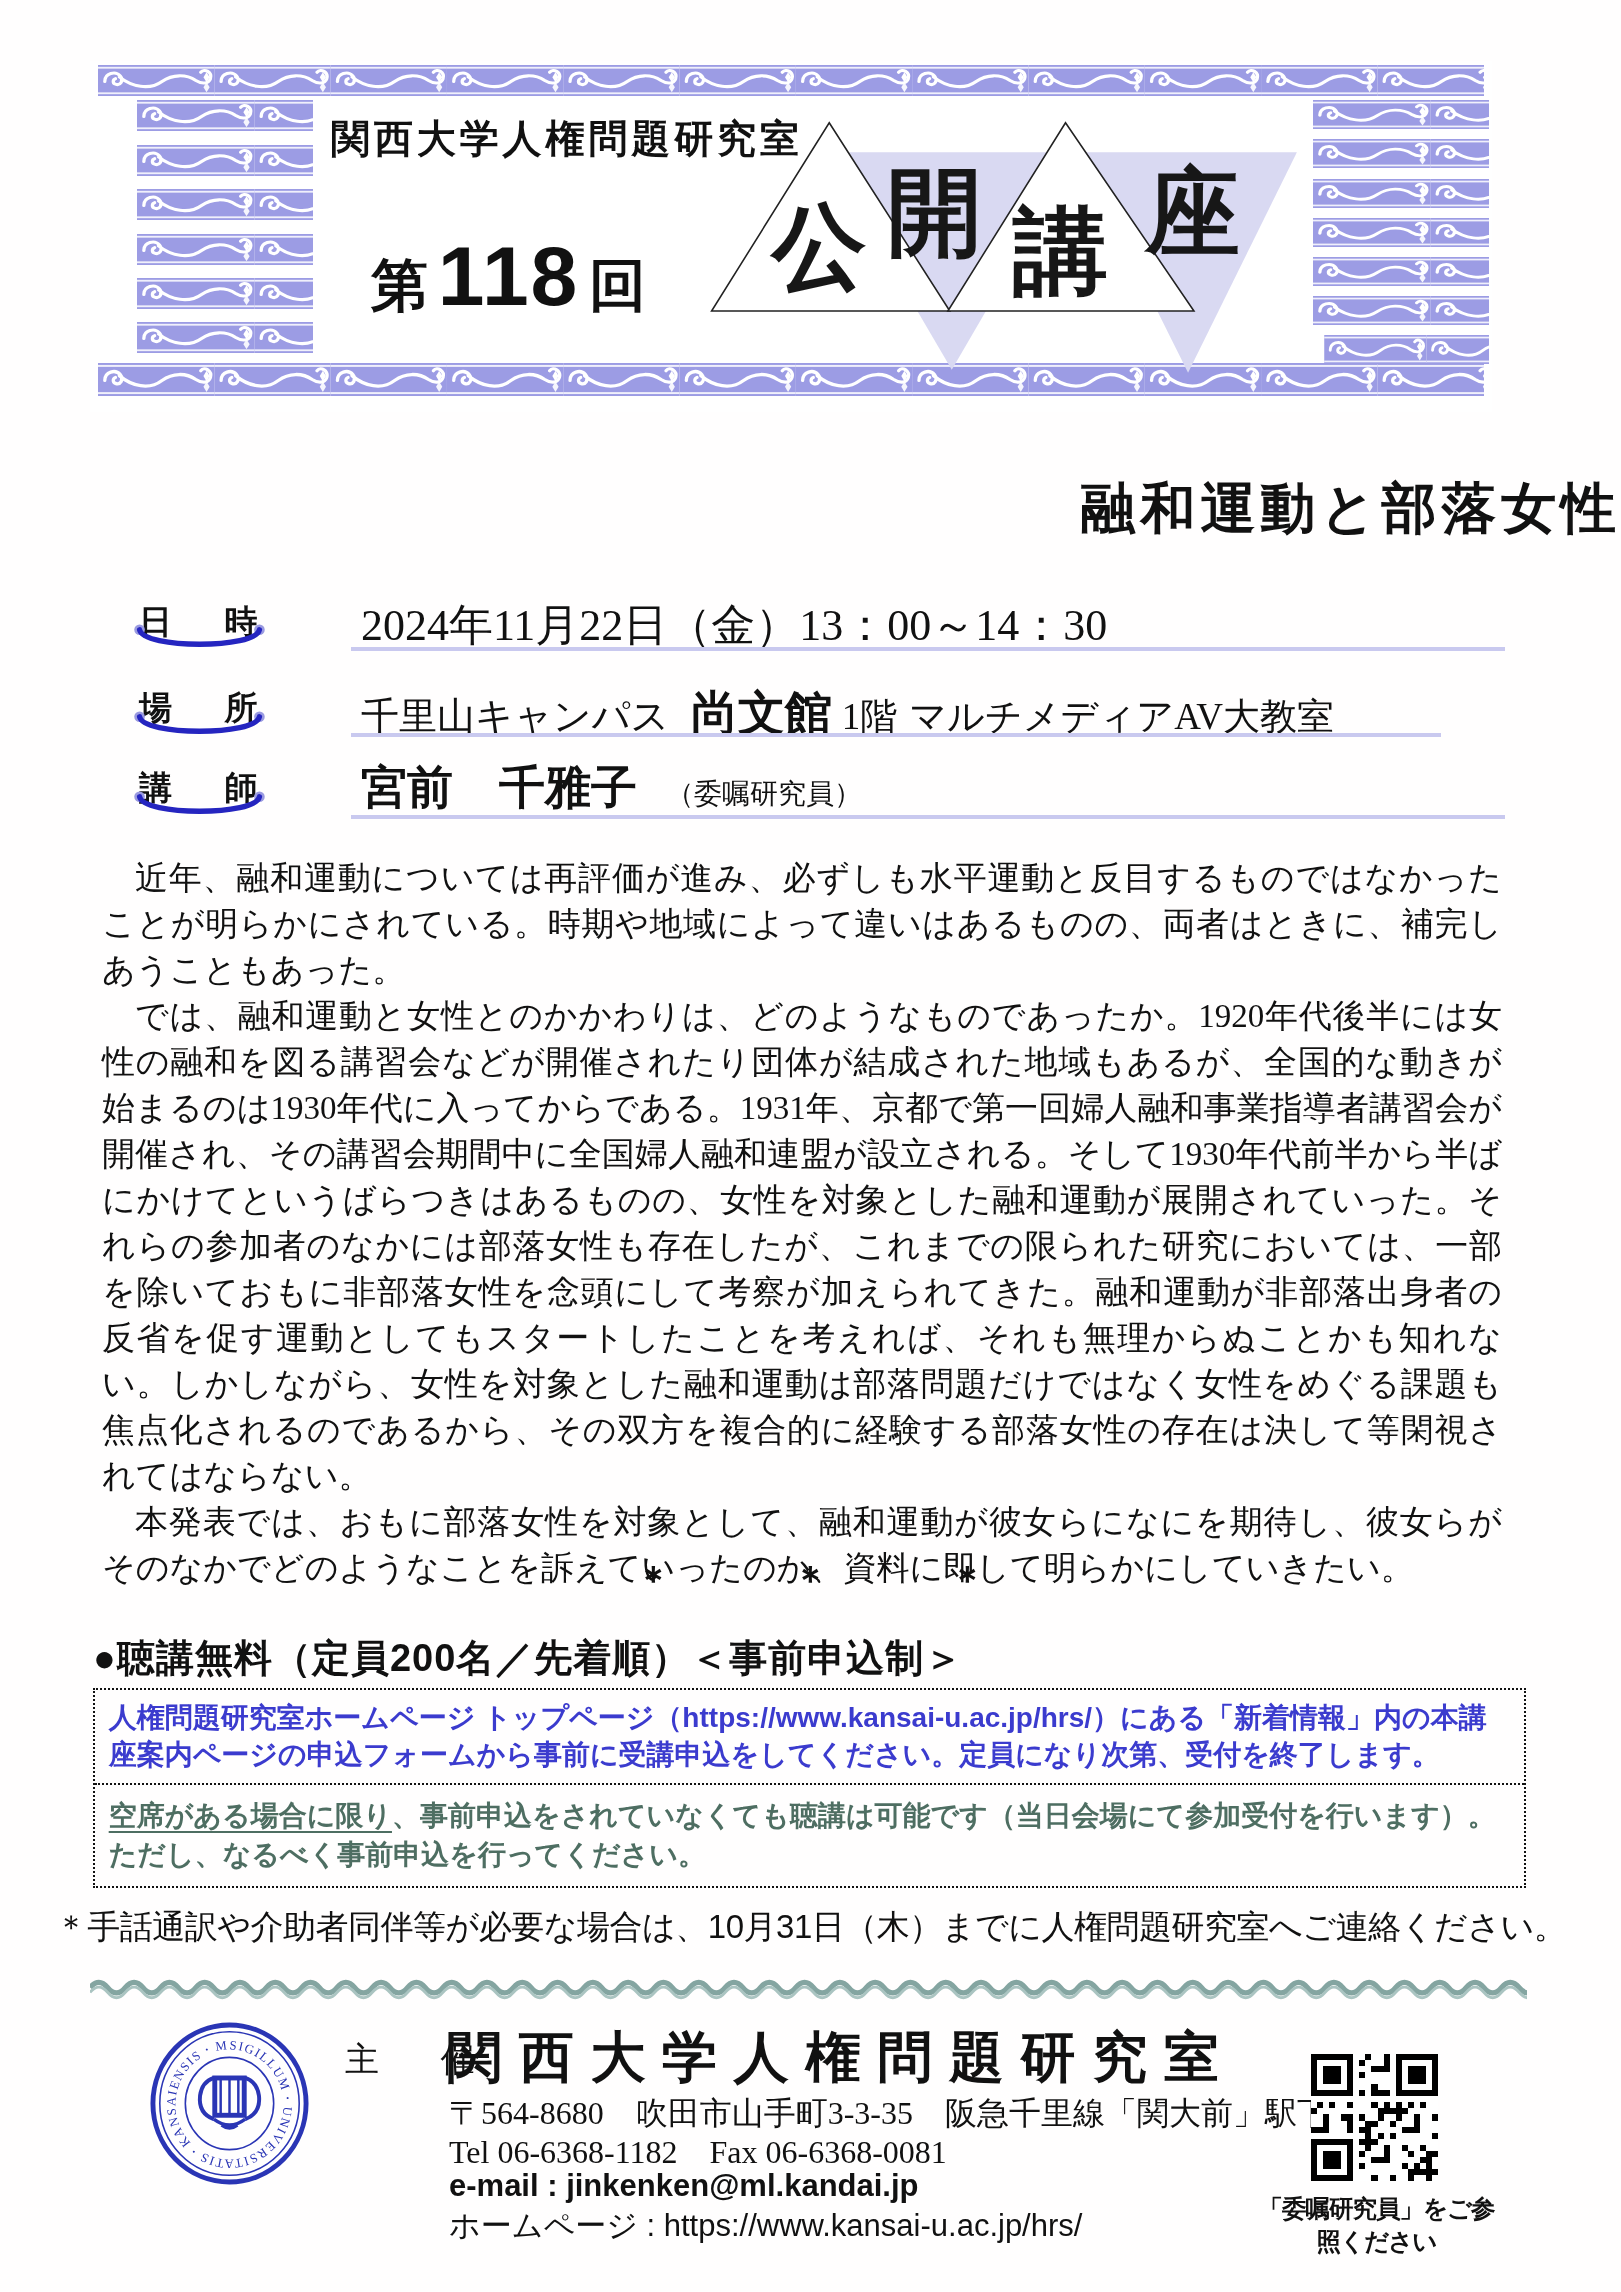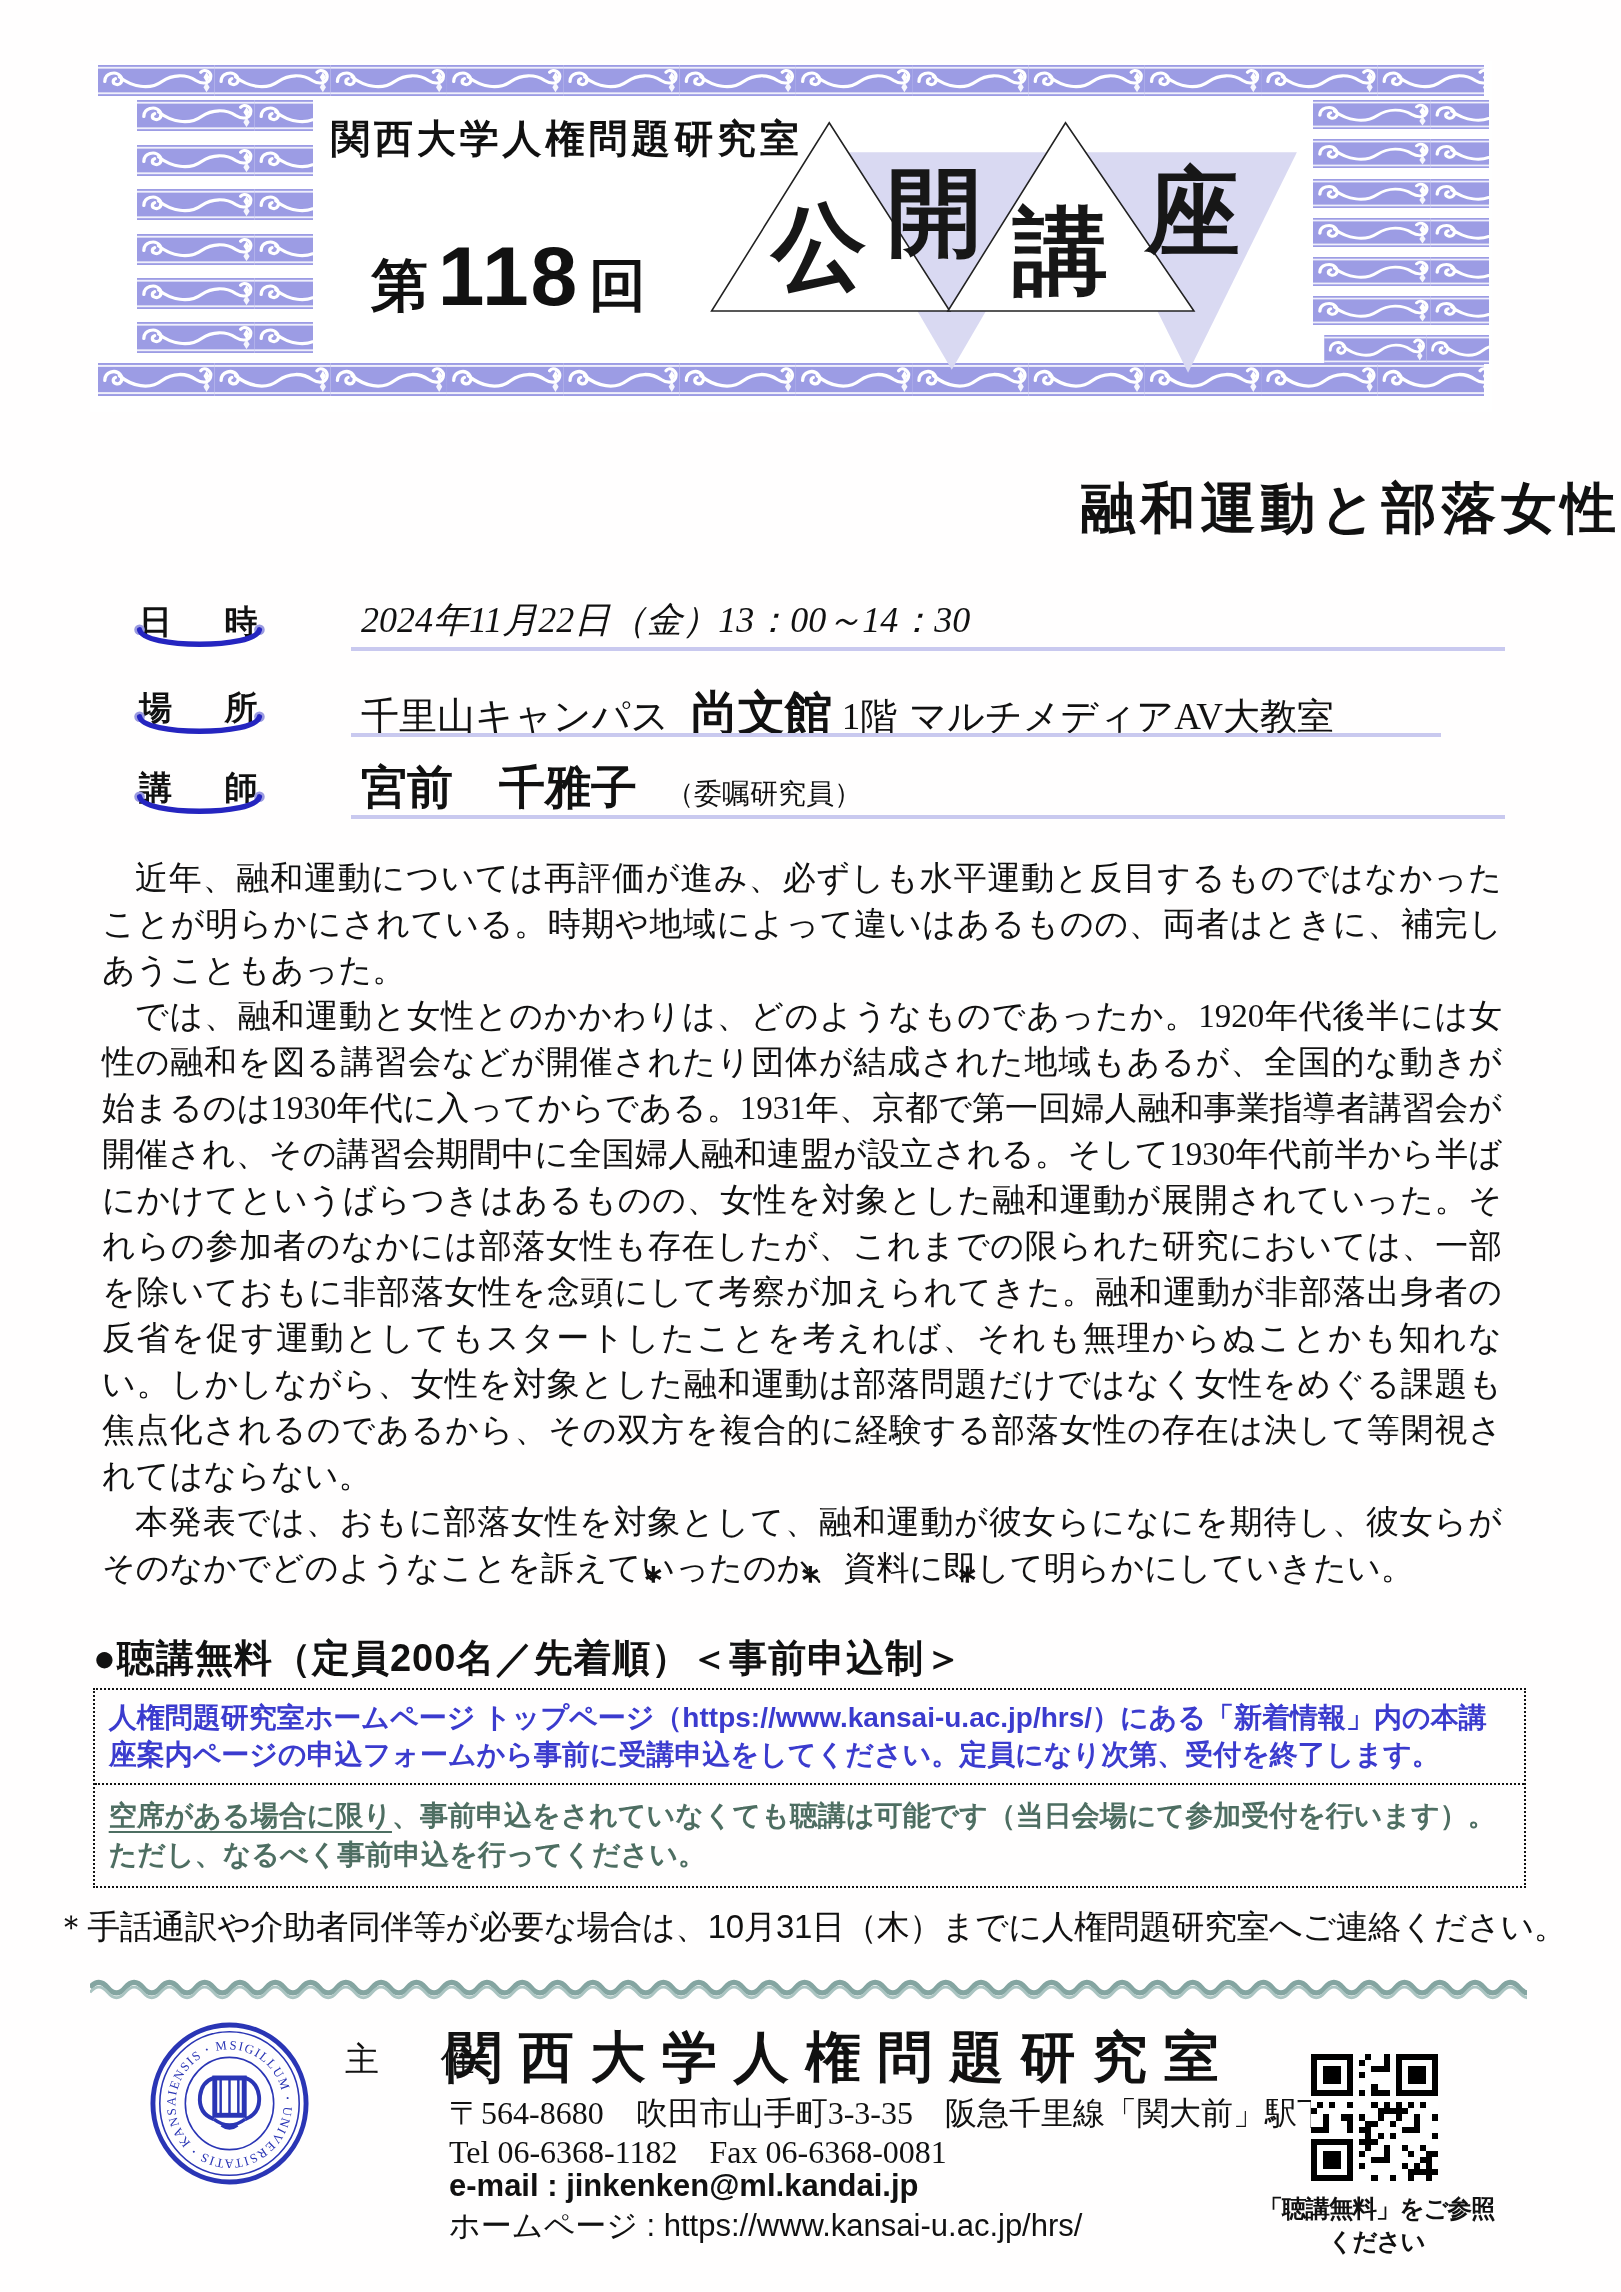--- a/index.html
+++ b/index.html
@@ -25,21 +25,21 @@
   .lc2{left:923px;top:143px;}
   .lc3{left:1055px;top:104px;}
 
   
   .main-title{left:0;top:472px;width:100%;text-align:right;font-size:55px;font-weight:900;letter-spacing:4.9px;}
 
   
   .info-label{position:absolute;left:139px;width:123px;text-align:center;font-size:33px;font-weight:800;letter-spacing:9.8px;white-space:nowrap;}
   .info-brk{position:absolute;left:131px;width:137px;height:29px;}
   .info-value{position:absolute;left:361px;white-space:nowrap;font-family:"Liberation Serif",serif;}
-  .v-date{top:596px;font-size:36px;font-style:italic;}
+  .v-date{top:596px;font-size:44px;}
   .v-place{top:682px;font-size:38px;}
   .v-place .building{font-size:47px;font-weight:bold;margin-left:21.6px;}
   .v-place .floor{font-size:37px;margin-left:9.8px;}
   .v-place .room{font-size:37px;margin-left:11.8px;}
   .v-lect{top:757px;font-size:46px;font-weight:bold;}
   .v-lect .note{font-size:28px;font-weight:normal;margin-left:29px;}
   .u-line{position:absolute;left:351px;height:3.9px;background:#c9c9ef;}
 
   
   .body-text{left:102px;top:855px;width:1400px;font-family:"Liberation Serif",serif;
@@ -374,16 +374,16 @@
       <rect x="19" y="16" width="1" height="1" fill="#000"></rect>
       <rect x="19" y="17" width="1" height="1" fill="#000"></rect>
       <rect x="19" y="18" width="1" height="1" fill="#000"></rect>
       <rect x="19" y="19" width="1" height="1" fill="#000"></rect>
       <rect x="19" y="20" width="1" height="1" fill="#000"></rect>
       <rect x="20" y="10" width="1" height="1" fill="#000"></rect>
       <rect x="20" y="13" width="1" height="1" fill="#000"></rect>
       <rect x="20" y="16" width="1" height="1" fill="#000"></rect>
       <rect x="20" y="19" width="1" height="1" fill="#000"></rect>
     </svg>
-  <div class="abs qr-caption">「聴講無料」をご参照ください</div>
+  <div class="abs qr-caption">「委嘱研究員」をご参照ください</div>
 
 </div>
 
 
 </body></html>

